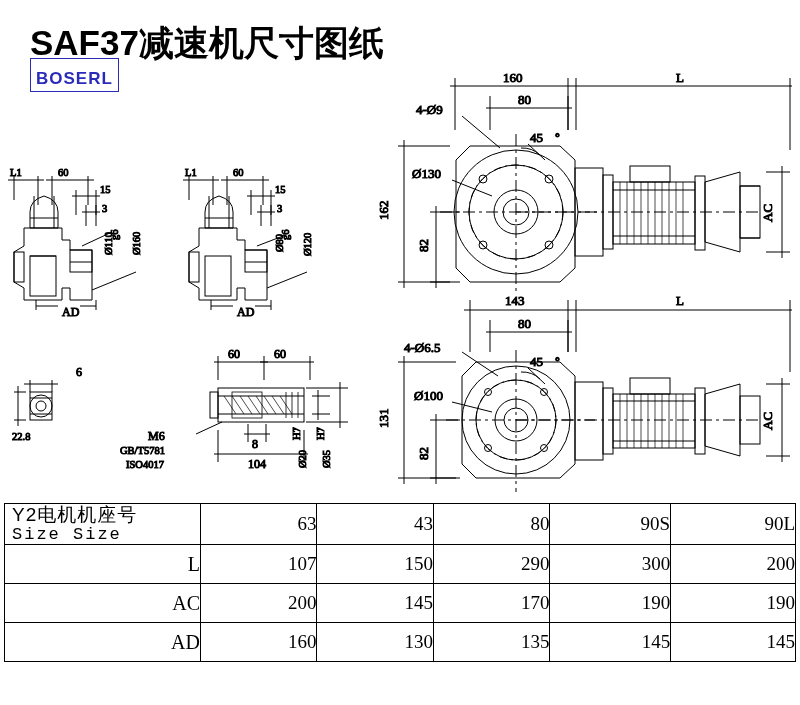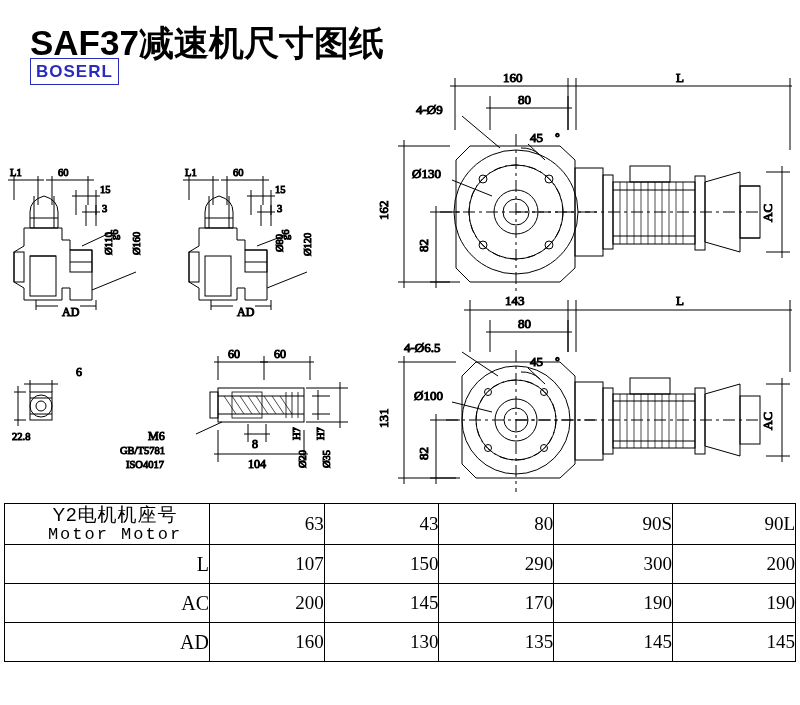--- a/index.html
+++ b/index.html
@@ -13,21 +13,21 @@
   }
   .title {
     position:absolute; left:30px; top:20px;
     font-size:35px; font-weight:bold;
     letter-spacing:0px;
     font-family:"Liberation Sans", sans-serif;
   }
   .logo {
     position:absolute; left:30px; top:58px;
     border:1.5px solid #2b2bbb;
-    padding:3px 5px 2px 5px;
+    padding:10px 5px 2px 5px;
     color:#2b2bbb;
     font-weight:bold;
     font-size:17px;
     font-family:"Liberation Sans", sans-serif;
     letter-spacing:1px;
   }
   svg { position:absolute; left:0; top:0; }
   .lbl { font-family:"Liberation Serif", serif; font-size:12px; fill:#000; }
   .lbl-s { font-family:"Liberation Serif", serif; font-size:10.5px; fill:#000; }
   .lbl-m { font-family:"Liberation Serif", serif; font-size:13px; fill:#000; }
@@ -41,22 +41,22 @@
     font-size:19px;
     font-family:"Liberation Serif", serif;
   }
   table.spec td {
     border:1px solid #000;
     text-align:right;
     height:38px;
     padding:0;
   }
   table.spec td.hdrcell {
-    text-align:center;
-    padding-left:16px;
+    text-align:left;
+    padding-left:7px;
     line-height:1.12;
     font-size:19px;
   }
   table.spec td.rowlabel { font-size:20px; }
   .hdr-cn { font-family:"Liberation Sans", sans-serif; letter-spacing:1px; font-size:19px;}
   .hdr-en { font-family:"Liberation Mono", monospace; letter-spacing:2px; font-size:17px;}
 </style>
 </head>
 <body>
 
@@ -406,21 +406,21 @@
   </g>
 
   </g>
 </svg>
 
 <table class="spec">
   <tbody>
       <tr>
     <td class="hdrcell" style="width:188px">
       <div class="hdr-cn">Y2电机机座号</div>
-      <div class="hdr-en">Motor Motor</div>
+      <div class="hdr-en">Size Size</div>
     </td>
     <td>63</td>
     <td>43</td>
     <td>80</td>
     <td>90S</td>
     <td>90L</td>
   </tr>
   <tr>
     <td class="rowlabel">L</td>
     <td>107</td>

